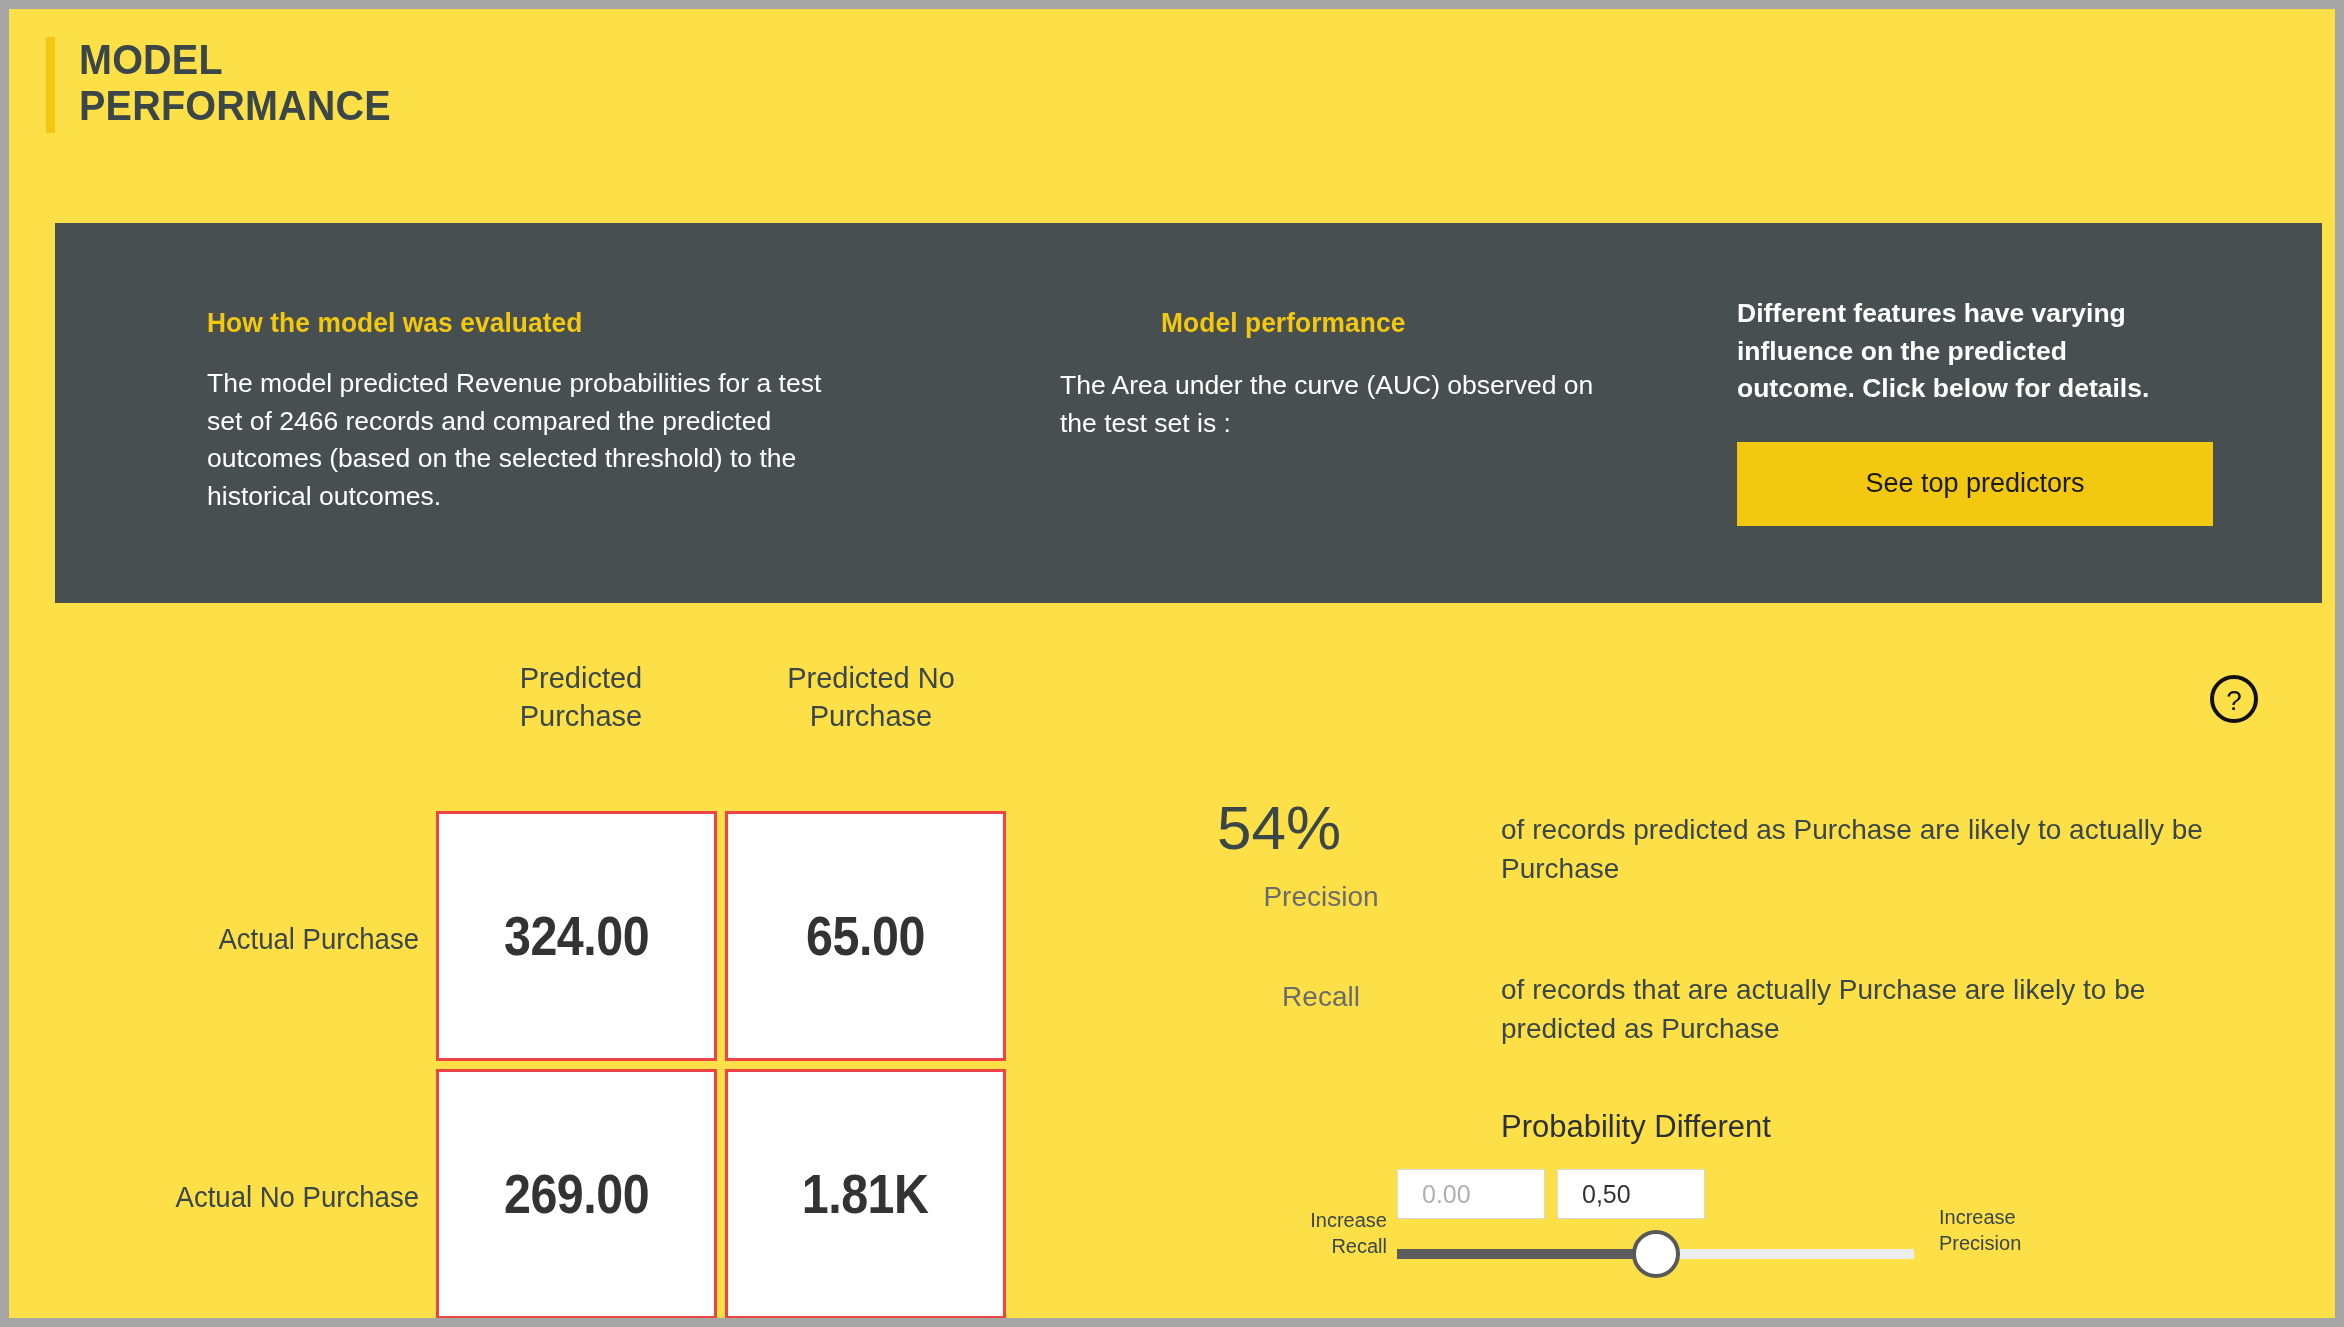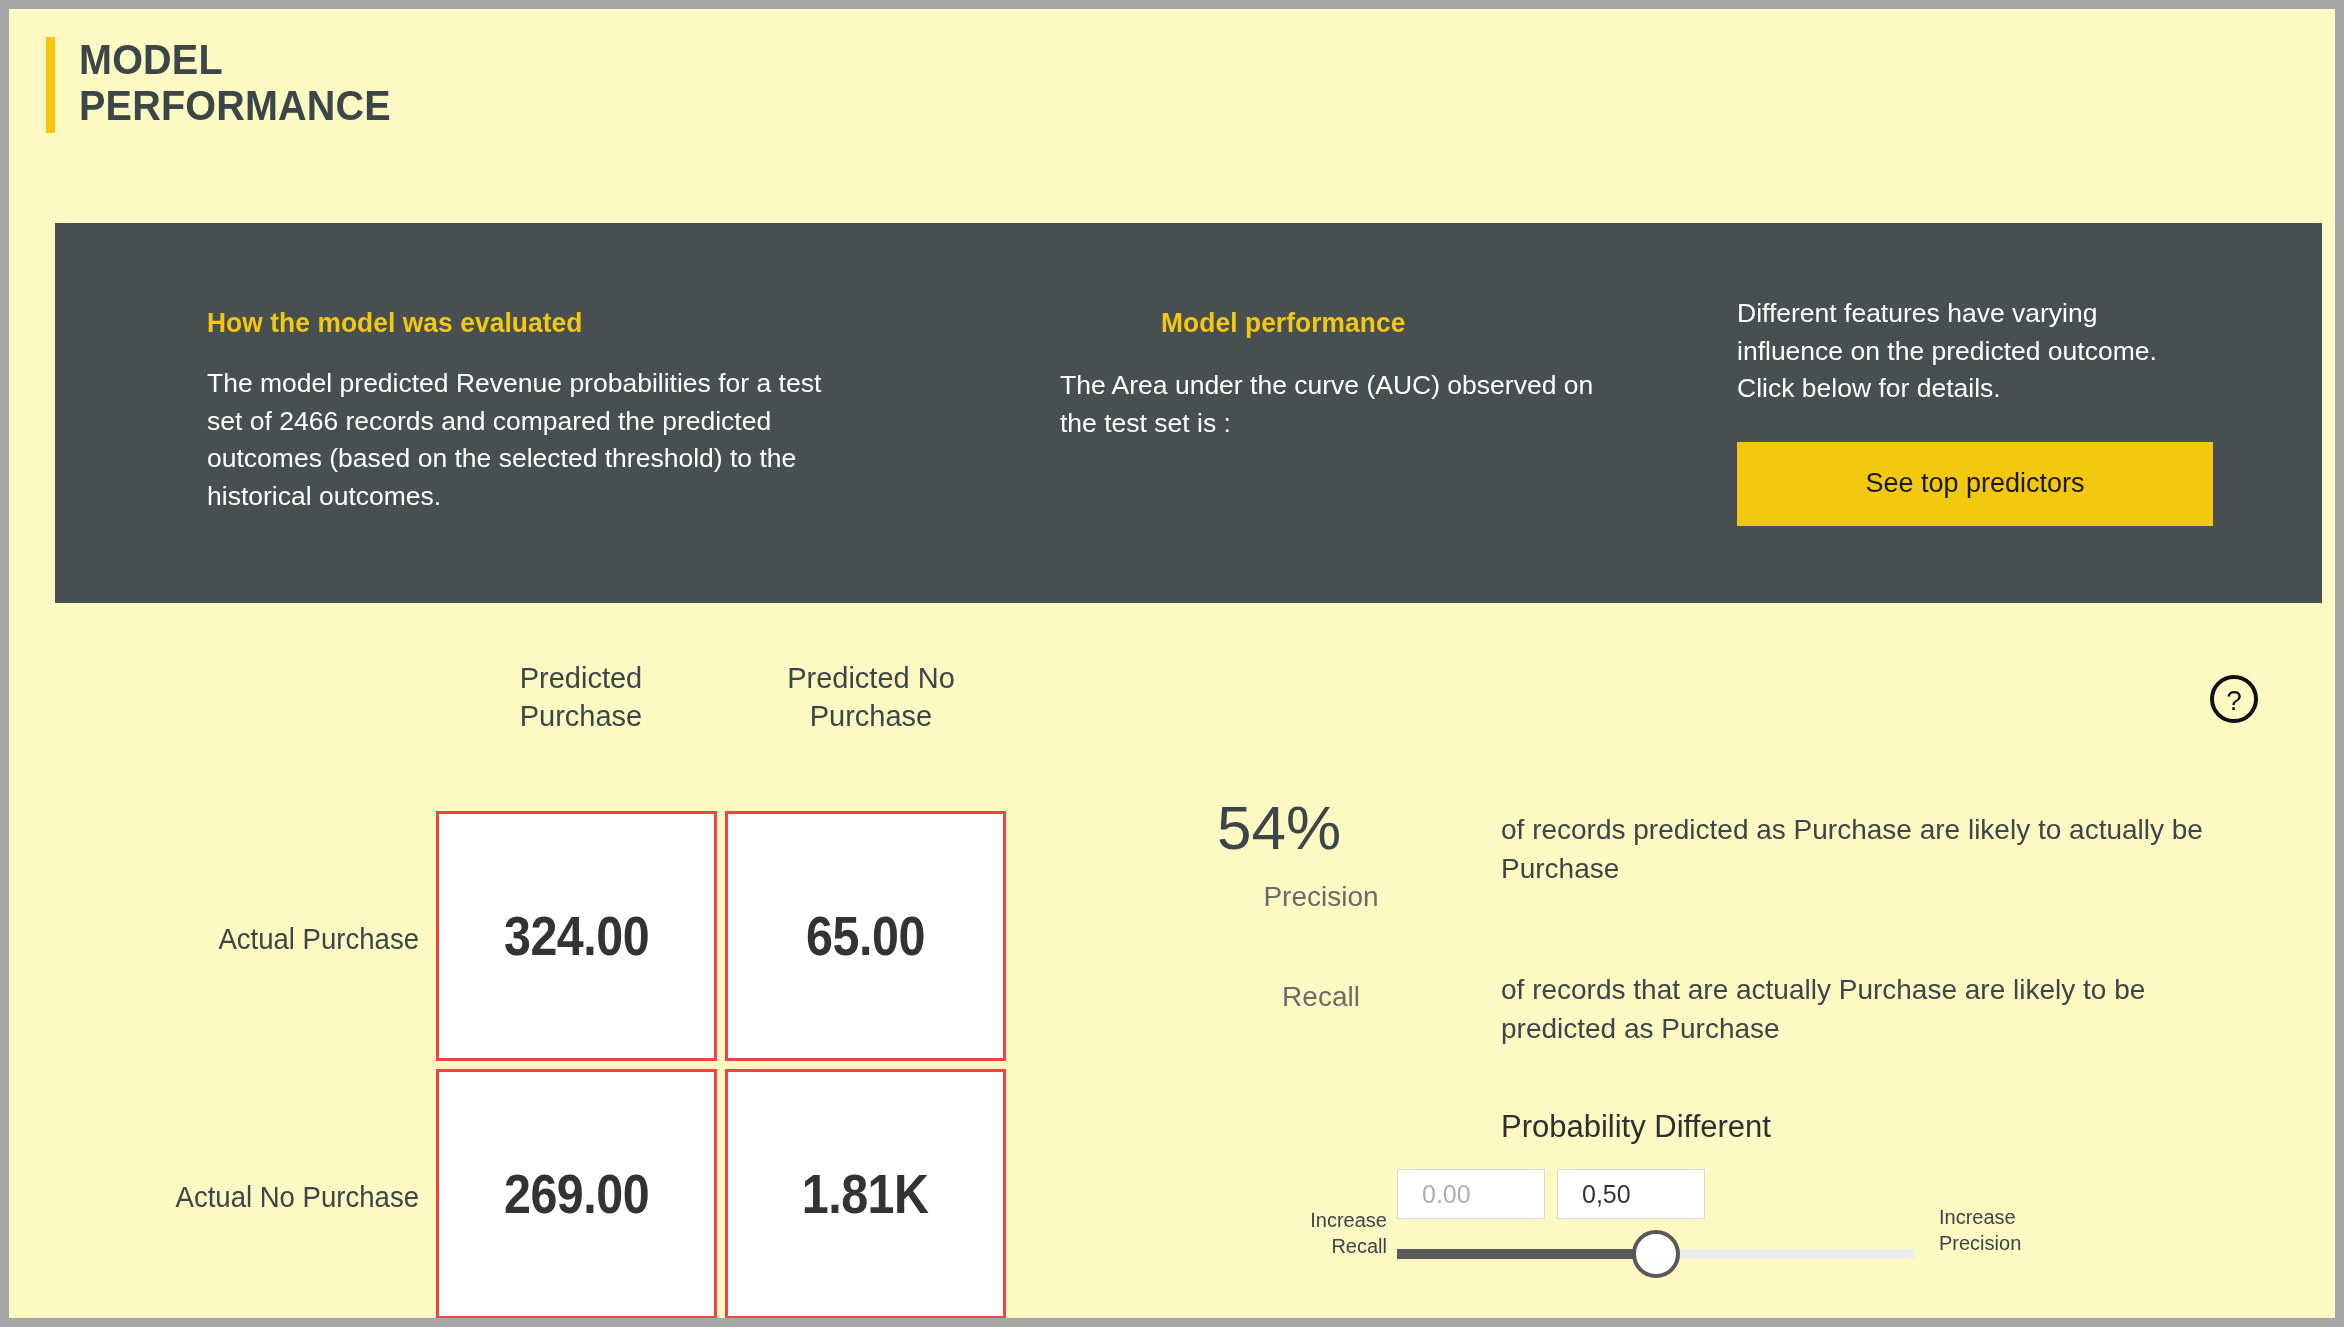--- a/index.html
+++ b/index.html
@@ -7,21 +7,21 @@
     padding: 0;
     background: #ffffff;
   }
   body {
     font-family: "Liberation Sans", sans-serif;
   }
   #page {
     position: relative;
     width: 2344px;
     height: 1327px;
-    background: #fef9c3;
+    background: #fde047;
     box-sizing: border-box;
     border: 9px solid #a6a6a6;
     overflow: hidden;
   }
 
   
   .header {
     position: absolute;
     left: 37px;
     top: 28px;
@@ -84,21 +84,21 @@
     margin-top: 14px;
     width: 475px;
     text-align: center;
     font-size: 68px;
     line-height: 1.0;
     font-weight: 300;
     color: #ffffff;
   }
 
   .col-feat { left: 1682px; top: 72px; width: 480px; }
-  .col-feat .panel-body { width: 420px; }
+  .col-feat .panel-body { width: 420px; font-weight: bold; }
   .predictors-button {
     margin-top: 34px;
     width: 476px;
     height: 84px;
     background: #f2c811;
     color: #1a1a1a;
     border: none;
     font-size: 27px;
     font-family: "Liberation Sans", sans-serif;
     font-weight: 400;

